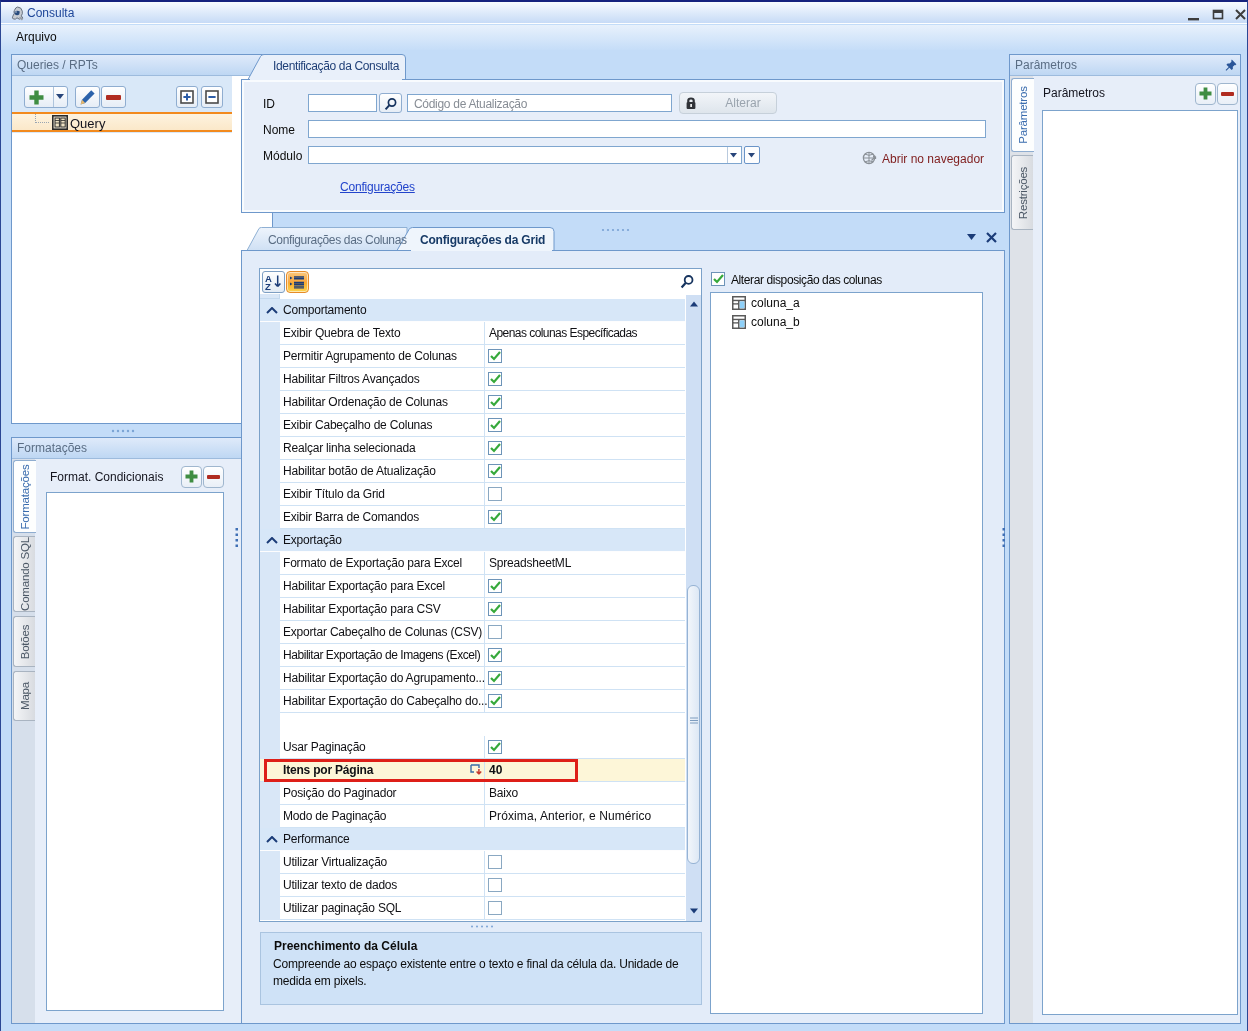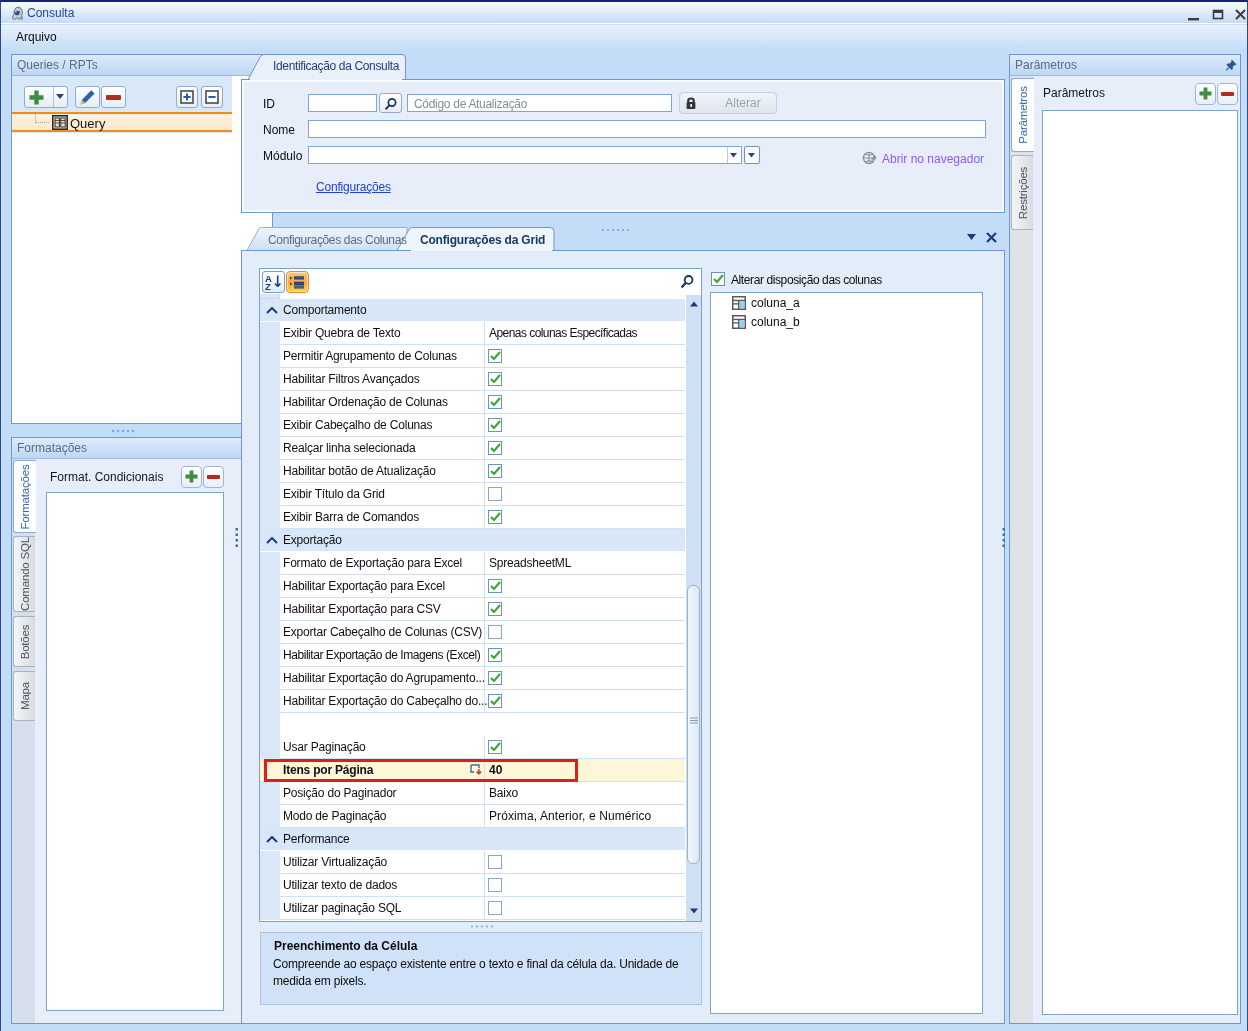--- a/index.html
+++ b/index.html
@@ -40,21 +40,21 @@
 .listbox { position:absolute; background:#fff; border:1px solid #7ca3cc; }
 .sbtn { position:absolute; width:21px; height:22px;
   background:linear-gradient(#ffffff,#e9eff7);
   border:1px solid #9fb6ce; border-radius:4px; }
 
 .tbtn { position:absolute; height:22px;
   background:linear-gradient(#ffffff,#e6edf6);
   border:1px solid #8fadd0; border-radius:3px; }
 
 .tb { position:absolute; background:#fff; border:1px solid #7fa6cf; height:18px; }
-.link { color:#2244cc; text-decoration:underline; }
+.link { color:#2244cc; text-decoration:underline;margin-left:24px; }
 
 .grow { position:absolute; left:20px; right:0; height:23px; background:#fff;
   border-bottom:1px solid #cfe2f4; }
 .gcat { position:absolute; left:0; right:0; height:23px; background:#d7e7f8;
   border-bottom:1px solid #fdfdfe; }
 .gname { position:absolute; left:3px; top:4px; color:#101014; letter-spacing:-0.2px; white-space:nowrap; }
 .gval { position:absolute; left:209px; top:4px; color:#101014; letter-spacing:-0.2px; white-space:nowrap; }
 .gsep { position:absolute; left:204px; top:0; bottom:0; width:1px; background:#cfe2f4; }
 .cb { position:absolute; width:14px; height:14px; background:#fff;
   border:1px solid #6d94b8; }
@@ -196,21 +196,21 @@
     </svg>
   <div class="abs" style="left:502px;top:66px;width:16px;height:18px;background:#fdfdfe;border:1px solid #6a94c8;border-radius:2px"></div>
   <svg class="abs" style="left:506px;top:73px" width="8" height="5">
       <path d="M0 0 L7 0 L3.5 4.5 z" fill="#28457a"></path>
     </svg>
   <svg class="abs" style="left:620px;top:71px" width="15" height="14" viewBox="0 0 15 14">
       <circle cx="7" cy="7" r="5.6" fill="none" stroke="#8a9097" stroke-width="1.3"></circle>
       <path d="M7 1.4 V12.6 M1.4 7 H12.6 M3 3.2 Q7 5.4 11 3.2 M3 10.8 Q7 8.6 11 10.8" fill="none" stroke="#8a9097" stroke-width="1"></path>
       <path d="M9.5 9.5 L13.5 5.5 M13.5 5.5 L13.5 8 M13.5 5.5 L11 5.5" stroke="#8a9097" stroke-width="1.3" fill="none"></path>
     </svg>
-  <div class="abs" style="left:640px;top:72px;color:#8b5cf6">Abrir no navegador</div>
+  <div class="abs" style="left:640px;top:72px;color:#7f1d1d">Abrir no navegador</div>
   <div class="abs link" style="left:74px;top:100px;letter-spacing:-0.2px">Configurações</div>
 </div>
 
 <svg class="abs" style="left:246px;top:225px" width="312" height="24" viewBox="0 0 312 24">
   <path d="M0 23.5 L12 1.5 Q12.8 0.5 14.5 0.5 L160 0.5 L160 23.5" fill="url(#tg1)" stroke="#8fb0d4" stroke-width="1"></path>
   <defs>
       <linearGradient id="tg1" x1="0" y1="0" x2="0" y2="1">
         <stop offset="0" stop-color="#eef4fc"></stop>
         <stop offset="1" stop-color="#cfe0f4"></stop>
       </linearGradient>

